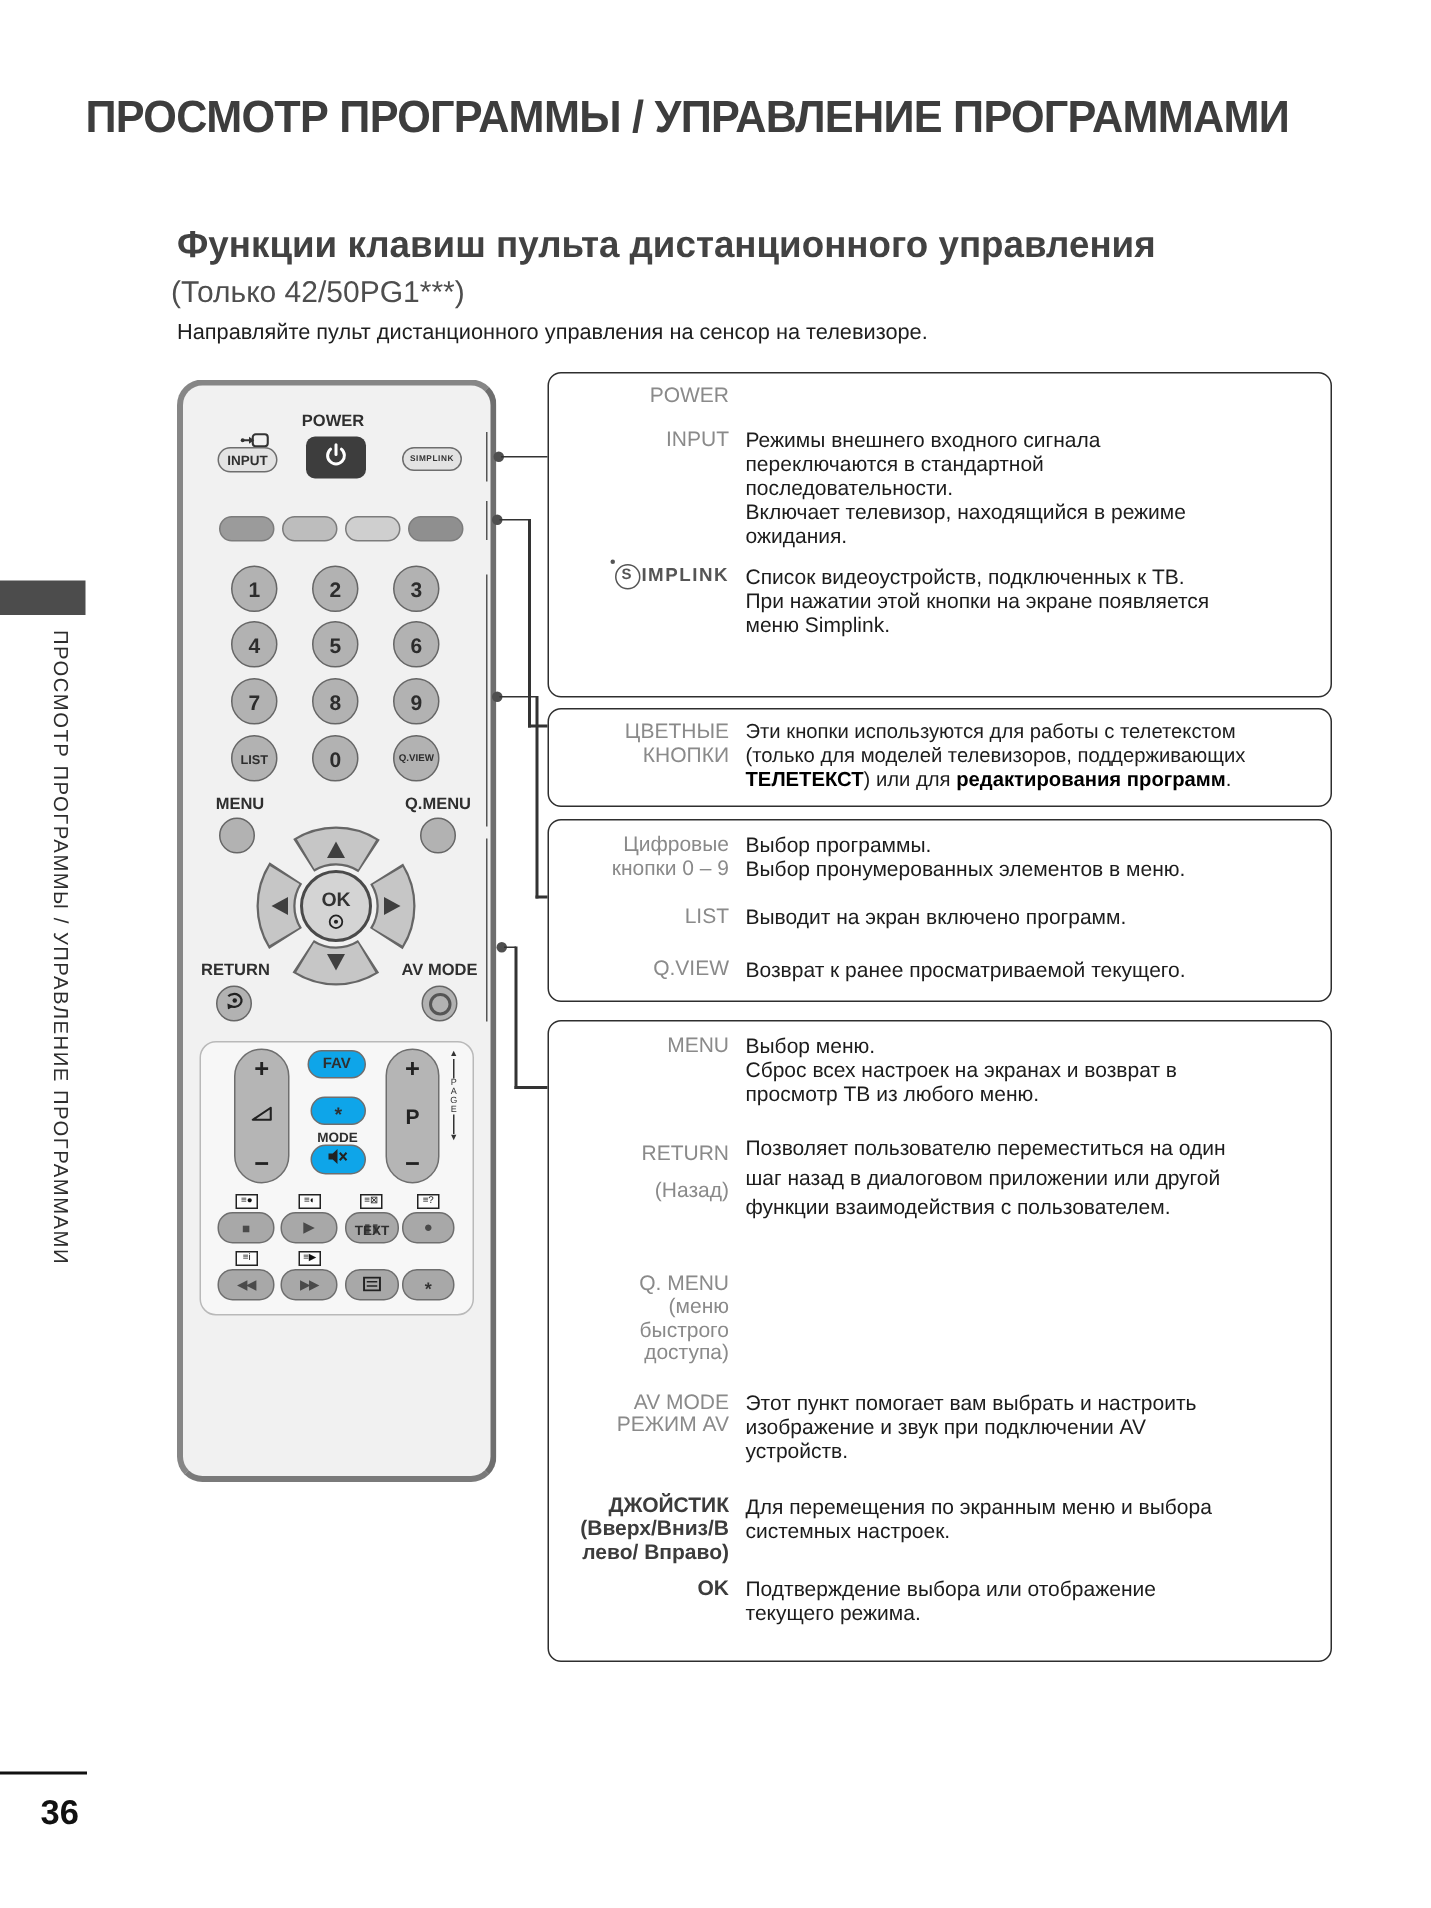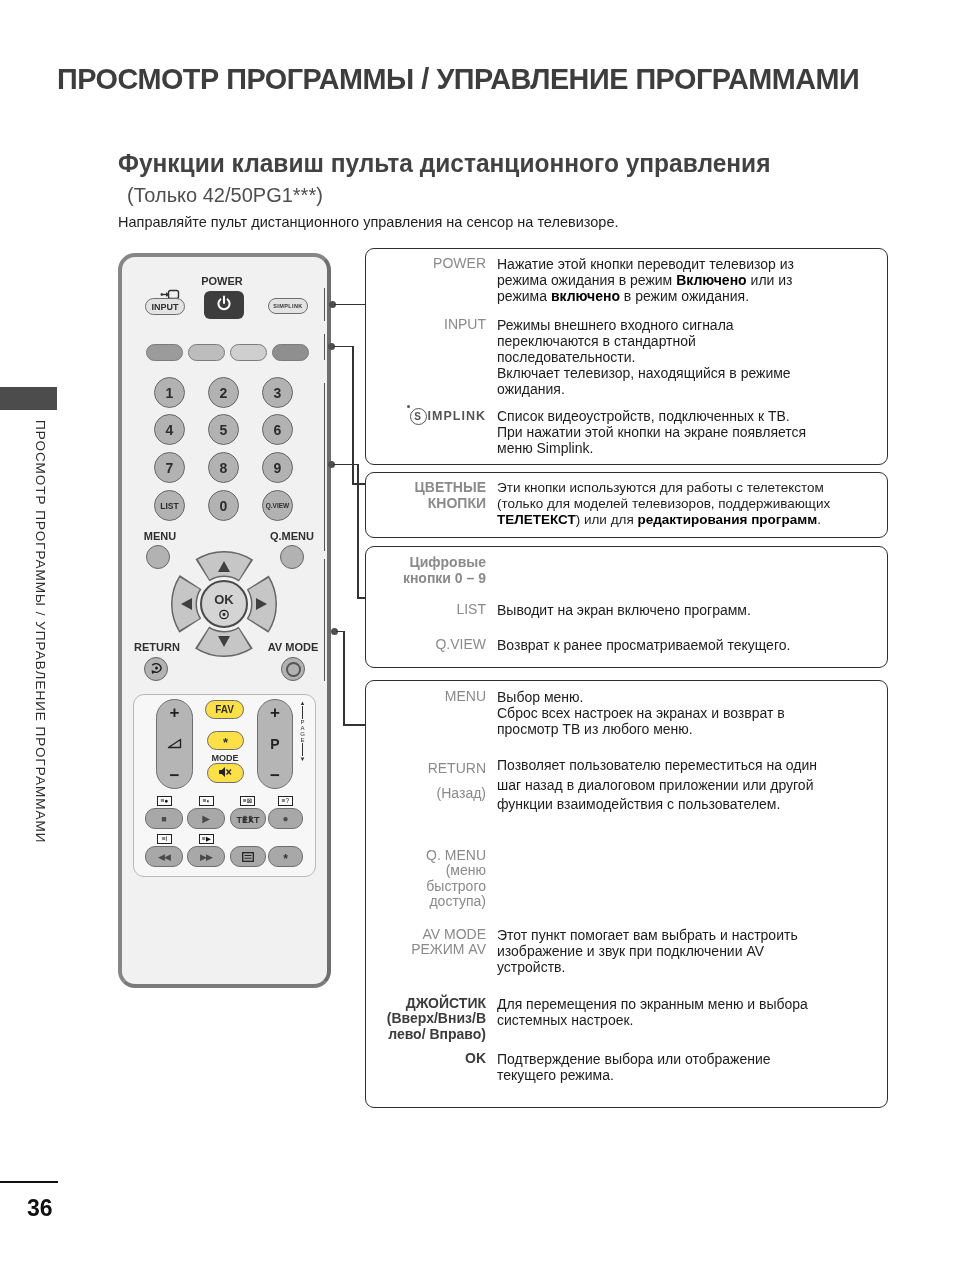--- a/index.html
+++ b/index.html
@@ -5,37 +5,37 @@
   html,body{margin:0;padding:0;background:#fff;}
   .page{position:relative;width:954px;height:1272px;background:#ffffff;overflow:hidden;
         font-family:"Liberation Sans","DejaVu Sans",sans-serif;color:#1c1c1c;}
   .abs{position:absolute;}
 
   
   .doc-title{left:57px;top:62px;font-size:30px;font-weight:bold;color:#3d3d3d;
              letter-spacing:-0.5px;transform:scaleX(.96);transform-origin:left top;white-space:nowrap;}
   .sec-title{left:118px;top:149px;font-size:25px;font-weight:bold;color:#424242;
              transform:scaleX(.98);transform-origin:left top;white-space:nowrap;}
-  .sec-sub{left:127px;top:184px;font-size:20px;color:#4e4e4e;white-space:nowrap;}
+  .sec-sub{left:114px;top:184px;font-size:20px;color:#4e4e4e;white-space:nowrap;}
   .sec-note{left:118px;top:214px;font-size:14.5px;color:#1e1e1e;white-space:nowrap;}
 
   
   .side-tab{left:0;top:387px;width:57px;height:23px;background:#4c4c4c;}
   .side-text{left:33px;top:420px;writing-mode:vertical-rl;font-size:13.5px;color:#2d2d2d;
              letter-spacing:1px;white-space:nowrap;}
   .foot-line{left:0;top:1181px;width:58px;height:2px;background:#111;}
   .page-num{left:27px;top:1195px;font-size:23px;font-weight:bold;color:#111;}
 
   
   .remote{left:118px;top:253px;width:213px;height:735px;box-sizing:border-box;
           border:4px solid #868686;border-right-color:#6e6e6e;border-bottom-color:#7a7a7a;
           border-radius:17px;background:#f1f1f1;}
   .remote .abs{position:absolute;}
   .rlabel{font-size:11px;font-weight:bold;color:#2f2f2f;text-align:center;}
-  .pill{box-sizing:border-box;border:1.5px solid #6e6e6e;border-radius:10px;background:#fde047;
+  .pill{box-sizing:border-box;border:1.5px solid #6e6e6e;border-radius:10px;background:#0ea5e9;
         display:flex;align-items:center;justify-content:center;}
   .pill.light{background:#e3e3e3;}
   .circle{box-sizing:border-box;border:1.5px solid #666;border-radius:50%;background:#b2b2b2;
           display:flex;align-items:center;justify-content:center;font-weight:bold;color:#2d2d2d;}
   .colorpill{box-sizing:border-box;height:17px;border:1px solid #7c7c7c;border-radius:9px;}
   .powerbtn{box-sizing:border-box;border-radius:6px;background:#3d3d3d;
             display:flex;align-items:center;justify-content:center;}
   .group{box-sizing:border-box;border:1.5px solid #b9b9b9;border-radius:11px;background:#f7f7f7;}
   .rocker{box-sizing:border-box;border:1.5px solid #6e6e6e;border-radius:19px;background:#b5b5b5;
           display:flex;flex-direction:column;align-items:center;justify-content:space-between;
@@ -55,21 +55,21 @@
   .cdot{width:7px;height:7px;border-radius:50%;background:#4f4f4f;}
   .cline{background:#333;}
   .cbrkt{width:1.3px;background:#555;}
 
   
   .dbox{box-sizing:border-box;left:365px;width:523px;border:1.4px solid #2e2e2e;border-radius:9px;
         background:#fff;padding:0 14px 0 8px;}
   .entry{display:flex;align-items:flex-start;}
   .elabel{width:112px;flex:0 0 112px;margin-right:11px;text-align:right;font-size:14px;
           line-height:15.5px;color:#8a8a8a;white-space:pre-line;}
-  .elabel.bold{font-weight:bold;}
+  .elabel.bold{font-weight:normal;}
   .elabel.dark{color:#3c3c3c;font-weight:bold;}
   .edesc{flex:1;font-size:14px;line-height:16px;color:#1c1c1c;}
   .edesc.lh-lg{line-height:19.5px;}
   .edesc b{font-weight:bold;color:#000;}
 
   
   .simplink-logo{display:inline-flex;align-items:center;font-weight:bold;color:#555;
                  font-size:12.5px;letter-spacing:1px;position:relative;}
   .simplink-logo .s-circ{display:inline-flex;align-items:center;justify-content:center;
                  width:15px;height:15px;border:1.6px solid #555;border-radius:50%;
@@ -296,21 +296,20 @@
   <div class="abs cline" style="left:357px;top:597px;width:8px;height:1.5px;"></div>
 
   <div class="abs cdot" style="left:331px;top:628px;"></div>
   <div class="abs cline" style="left:336px;top:630.5px;width:8px;height:1.5px;"></div>
   <div class="abs cline" style="left:343px;top:630.5px;width:1.5px;height:95px;"></div>
   <div class="abs cline" style="left:343px;top:724px;width:22px;height:1.5px;"></div>
 
   <div class="abs dbox" style="top:248px;height:217px;padding-top:7px;">
     <div class="entry">
       <div class="elabel">POWER</div>
-      <div class="edesc">Нажатие этой кнопки переводит телевизор из<br>режима ожидания в режим <b>Включено</b> или из<br>режима <b>включено</b> в режим ожидания.</div>
     </div>
     <div class="entry" style="margin-top:13px;">
       <div class="elabel">INPUT</div>
       <div class="edesc">Режимы внешнего входного сигнала<br>переключаются в стандартной<br>последовательности.<br>Включает телевизор, находящийся в режиме<br>ожидания.</div>
     </div>
     <div class="entry" style="margin-top:11px;">
       <div class="elabel" style="display:flex;justify-content:flex-end;">
         <span class="simplink-logo"><span class="dot"></span><span class="s-circ">S</span><span>IMPLINK</span></span>
       </div>
       <div class="edesc">Список видеоустройств, подключенных к ТВ.<br>При нажатии этой кнопки на экране появляется<br>меню Simplink.</div>
@@ -322,20 +321,21 @@
       <div class="elabel bold">ЦВЕТНЫЕ
 КНОПКИ</div>
       <div class="edesc" style="font-size:13.5px;">Эти кнопки используются для работы с телетекстом<br>(только для моделей телевизоров, поддерживающих<br><b>ТЕЛЕТЕКСТ</b>) или для <b>редактирования программ</b>.</div>
     </div>
   </div>
 
   <div class="abs dbox" style="top:546px;height:122px;padding-top:8px;">
     <div class="entry">
       <div class="elabel bold">Цифровые
 кнопки 0 – 9</div>
+      <div class="edesc">Выбор программы.<br>Выбор пронумерованных элементов в меню.</div>
     </div>
     <div class="entry" style="margin-top:16px;">
       <div class="elabel">LIST</div>
       <div class="edesc">Выводит на экран включено программ.</div>
     </div>
     <div class="entry" style="margin-top:19px;">
       <div class="elabel">Q.VIEW</div>
       <div class="edesc">Возврат к ранее просматриваемой текущего.</div>
     </div>
   </div>

